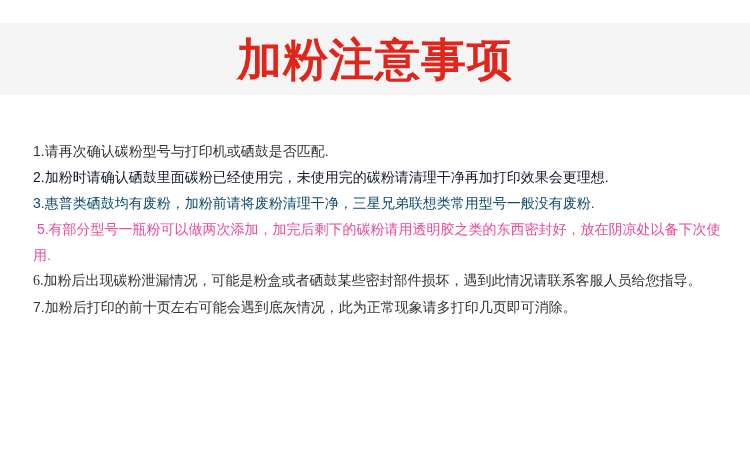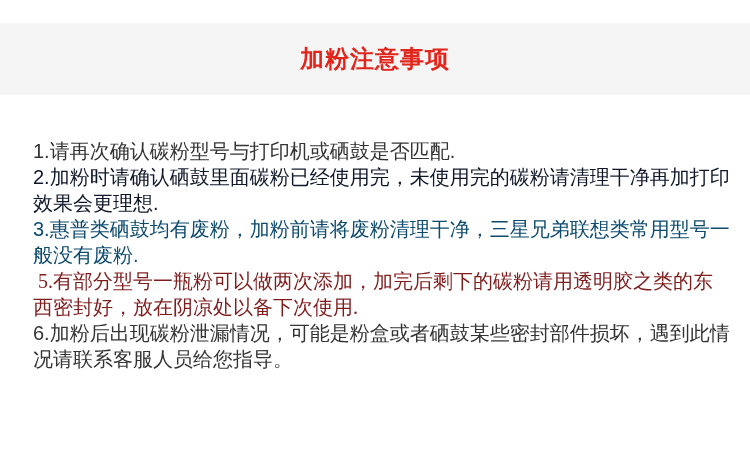--- a/index.html
+++ b/index.html
@@ -19,47 +19,48 @@
     left: 0;
     top: 23px;
     width: 750px;
     height: 72px;
     background: #f5f5f5;
     display: flex;
     align-items: center;
     justify-content: center;
   }
   .page-title {
-    font-size: 24px;
+    font-size: 45px;
     font-weight: bold;
     color: #e1251b;
     letter-spacing: 1px;
     line-height: 1;
   }
   .notice-list {
     position: absolute;
     left: 33px;
     top: 138px;
     width: 697px;
   }
   .notice-item {
     margin: 0;
     padding: 0;
-    font-size: 20px;
+    font-size: 14px;
     line-height: 26px;
     color: #333333;
     word-break: break-all;
   }
 </style>
 </head>
 <body>
 
 <div class="title-band" style="background: rgb(245, 245, 245);">
   <div class="page-title" style="color: rgb(225, 37, 27);">加粉注意事项</div>
 </div>
 
 <div class="notice-list">
   <p class="notice-item" style="color: rgb(51, 51, 51);">1.请再次确认碳粉型号与打印机或硒鼓是否匹配.</p>
   <p class="notice-item" style="color: #0f172a;">2.加粉时请确认硒鼓里面碳粉已经使用完，未使用完的碳粉请清理干净再加打印效果会更理想.</p>
   <p class="notice-item" style="color: #0c4a6e;">3.惠普类硒鼓均有废粉，加粉前请将废粉清理干净，三星兄弟联想类常用型号一般没有废粉.</p>
-  <p class="notice-item" style="color: #7f1d1d; font-family: Liberation Serif, serif;">&nbsp;5.有部分型号一瓶粉可以做两次添加，加完后剩下的碳粉请用透明胶之类的东西密封好，放在阴凉处以备下次使用.</p>
-  <p class="notice-item" style="color: rgb(51, 51, 51);">6.加粉后出现碳粉泄漏情况，可能是粉盒或者硒鼓某些密封部件损坏，遇到此情况请联系客服人员给您指导。</p>
+  <p class="notice-item" style="color: #ec4899;">&nbsp;5.有部分型号一瓶粉可以做两次添加，加完后剩下的碳粉请用透明胶之类的东西密封好，放在阴凉处以备下次使用.</p>
+  <p class="notice-item" style="color: rgb(51, 51, 51); font-family: Liberation Serif, serif;">6.加粉后出现碳粉泄漏情况，可能是粉盒或者硒鼓某些密封部件损坏，遇到此情况请联系客服人员给您指导。</p>
+  <p class="notice-item" style="color: rgb(51, 51, 51);">7.加粉后打印的前十页左右可能会遇到底灰情况，此为正常现象请多打印几页即可消除。</p>
 </div>
 
 </body></html>

